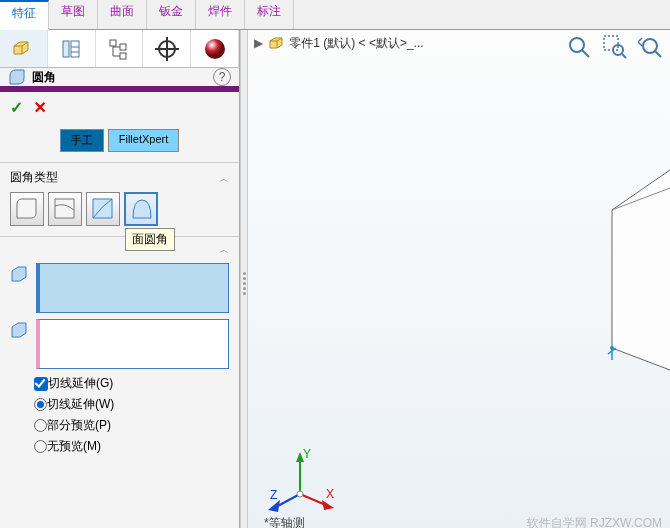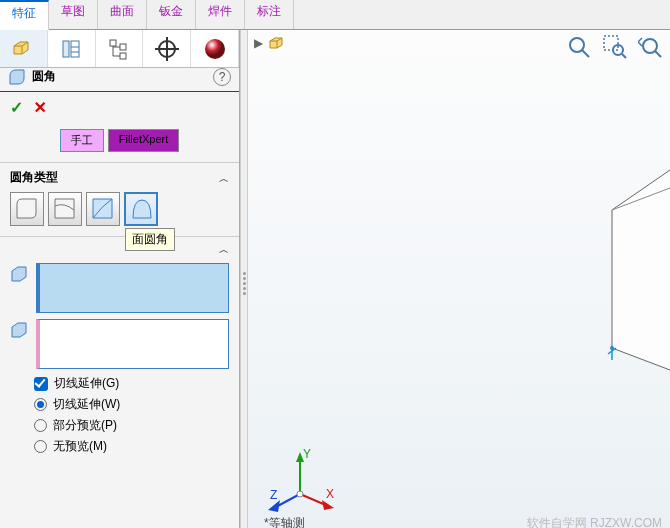--- a/index.html
+++ b/index.html
@@ -5,43 +5,43 @@
 *{box-sizing:border-box;margin:0;padding:0;font-family:"Microsoft YaHei",SimSun,Arial,sans-serif;font-size:12px}
 body{width:670px;height:528px;overflow:hidden;background:#fff;position:relative}
 .main-tabs{display:flex;height:30px;border-bottom:1px solid #999;background:#f0f0f0}
 .main-tab{padding:3px 12px;border-right:1px solid #ccc;cursor:pointer;color:#a21caf}
 .main-tab.active{background:#fff;color:#0066cc;border-bottom:1px solid #fff;margin-bottom:-1px;border-top:2px solid #0066cc}
 .layout{display:flex;height:506px}
 .side{width:240px;border-right:1px solid #aaa;background:#f4f4f4;position:relative;display:flex;flex-direction:column}
 .mode-tabs{display:flex;height:38px;border-bottom:1px solid #bbb;background:#fff}
 .mode-tab{width:48px;display:flex;align-items:center;justify-content:center;border-right:1px solid #ddd;cursor:pointer}
 .mode-tab.active{background:#e8f0f8}
-.hdr{display:flex;align-items:flex-start;height:24px;padding:0 8px;border-bottom:1px solid #701a75}
+.hdr{display:flex;align-items:flex-end;height:24px;padding:0 8px;border-bottom:6px solid #701a75}
 .hdr-title{margin-left:6px;font-weight:bold}
 .help{margin-left:auto;width:18px;height:18px;border:1px solid #888;border-radius:50%;text-align:center;line-height:16px;color:#555}
 .okcancel{display:flex;gap:10px;padding:6px 10px;align-items:center}
 .ok{color:#1a8f1a;font-size:16px;font-weight:bold}
 .cancel{color:#d00;font-size:16px;font-weight:bold}
 .method-row{display:flex;justify-content:center;gap:4px;padding:6px 0 10px}
-.method-btn{padding:3px 10px;border:1px solid #888;background:#a21caf;font-size:11px}
-.method-btn.active{background:#f0abfc;border-color:#5a8fc0}
+.method-btn{padding:3px 10px;border:1px solid #888;background:#7dd3fc;font-size:11px}
+.method-btn.active{background:#0369a1;border-color:#5a8fc0}
 .section{padding:6px 10px 10px;border-top:1px solid #ccc}
-.sec-title{font-weight:bold;margin-bottom:6px;display:flex;align-items:flex-end}
+.sec-title{font-weight:normal;margin-bottom:6px;display:flex;align-items:flex-end}
 .chev{margin-left:auto;font-size:10px;color:#666}
 .type-row{display:flex;gap:4px;position:relative}
 .type-btn{width:34px;height:34px;border:1px solid #888;background:linear-gradient(#fff,#ddd);display:flex;align-items:center;justify-content:center;cursor:pointer}
 .type-btn.sel{border:2px solid #3a7fc4;background:linear-gradient(#eaf3fb,#cde3f6)}
 .tooltip{position:absolute;left:115px;top:36px;background:#ffffe1;border:1px solid #888;padding:2px 6px;white-space:nowrap;z-index:3}
 .item-row{display:flex;gap:6px;margin:6px 0;align-items:flex-start}
 .item-ico{width:20px;height:20px;flex:0 0 20px;margin-top:2px}
 .listbox{flex:1;height:50px;border:1px solid #3a7fc4}
 .listbox.blue{background:#b9dbf2;border-left:4px solid #3a7fc4}
 .listbox.white{background:#fff;border-left:4px solid #e89ac0}
 .opts{padding-left:24px}
-.opt{display:flex;align-items:center;gap:6px;margin:4px 0}
+.opt{display:flex;align-items:center;margin:4px 0}
 .cb{width:14px;height:14px;background:#0066cc;border-radius:3px;position:relative}
 .cb:after{content:"";position:absolute;left:3px;top:0;width:4px;height:8px;border:solid #fff;border-width:0 2px 2px 0;transform:rotate(40deg)}
 .rb{width:13px;height:13px;border:1px solid #666;border-radius:50%;position:relative}
 .rb.on:after{content:"";position:absolute;left:2px;top:2px;width:7px;height:7px;background:#0066cc;border-radius:50%}
 .splitter{width:8px;background:#eee;border-left:1px solid #ccc;border-right:1px solid #ccc;display:flex;flex-direction:column;justify-content:center;align-items:center;gap:2px}
 .grip{width:3px;height:3px;background:#999;border-radius:50%}
 .view{flex:1;position:relative;background:linear-gradient(180deg,#fcfcfc 0,#f2f6f9 60%,#eaf0f5 100%)}
 .crumb{display:flex;align-items:center;gap:4px;padding:4px 6px;font-size:12px;color:#333}
 .crumb .arr{color:#666}
 .toolbar{position:absolute;right:6px;top:4px;display:flex;gap:10px}
@@ -206,20 +206,21 @@
       <span class="grip"></span>
   </div>
 
   <div class="view">
     <div class="crumb">
       <span class="arr">▶</span>
       <svg width="18" height="18">
           <path d="M3 14 L3 7 L8 4 L15 4 L15 11 L10 14 Z" fill="#f6d97a" stroke="#b58a1e"></path>
           <path d="M3 7 L10 7 L10 14 M10 7 L15 4" fill="none" stroke="#b58a1e"></path>
         </svg>
+      <span>零件1 (默认) &lt; &lt;默认&gt;_...</span>
     </div>
 
     <div class="toolbar">
       <svg class="tool-ico" viewBox="0 0 26 26">
           <circle cx="11" cy="11" r="7" fill="none" stroke="#4678a8" stroke-width="2"></circle>
           <line x1="16" y1="16" x2="23" y2="23" stroke="#4678a8" stroke-width="2"></line>
         </svg>
       <svg class="tool-ico" viewBox="0 0 26 26">
           <rect x="2" y="2" width="14" height="14" fill="none" stroke="#4678a8" stroke-width="1.5" stroke-dasharray="2 2"></rect>
           <circle cx="16" cy="16" r="5" fill="none" stroke="#4678a8" stroke-width="2"></circle>

